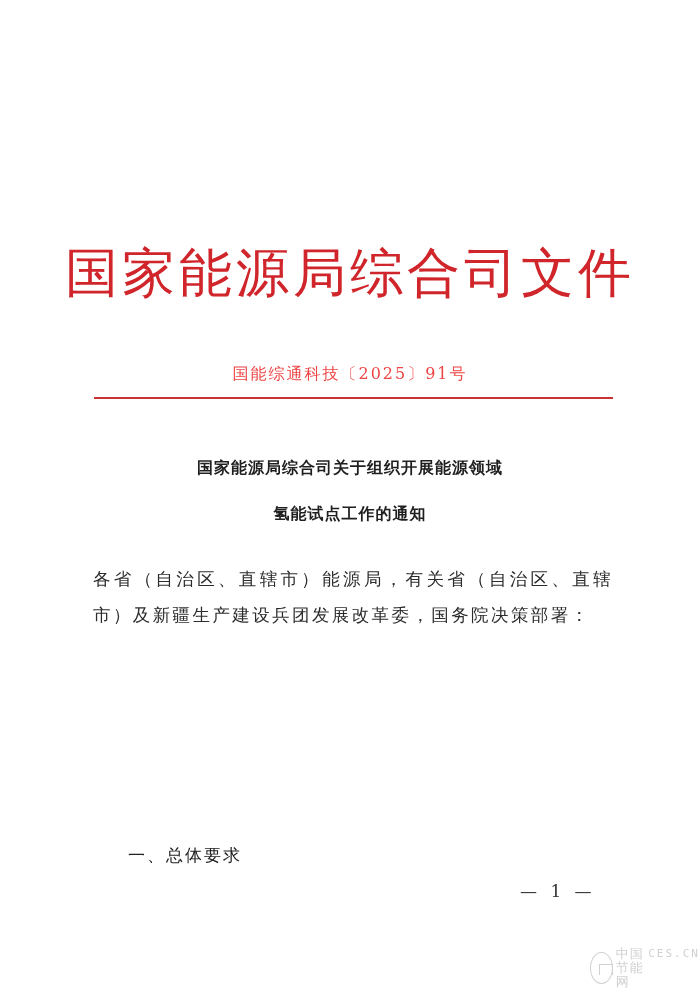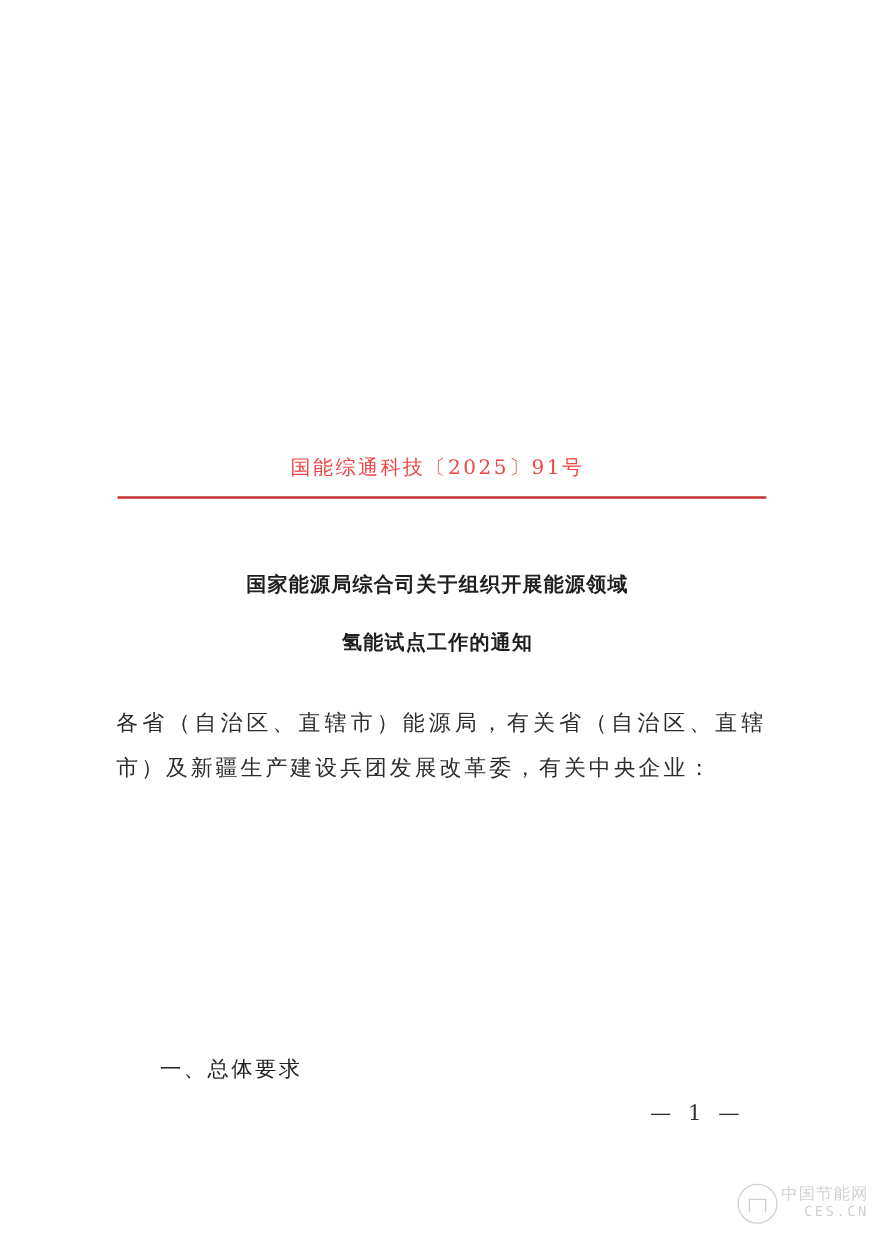--- a/index.html
+++ b/index.html
@@ -12,35 +12,36 @@
   .title.l1 { top: 458px; }
   .title.l2 { top: 504px; }
   .para { position: absolute; left: 93px; width: 520px; font-size: 17.5px; line-height: 35.5px; color: #2c2c2c; letter-spacing: 2.4px; text-align: justify; text-align-last: left; }
   .addressee { top: 562px; }
   .body1 { top: 633px; text-indent: 36px; }
   .section { position: absolute; left: 128px; top: 844px; font-family: "DejaVu Sans", sans-serif; font-weight: normal; font-size: 17px; color: #222; letter-spacing: 2px; }
   .pagenum { position: absolute; left: 520px; top: 881px; font-size: 17px; color: #333; letter-spacing: 4px; }
   .watermark { position: absolute; left: 590px; top: 947px; display: flex; align-items: center; opacity: 0.55; }
   .wm-logo { width: 30px; height: 30px; border: 1.5px solid #aaa; border-radius: 50%; position: relative; margin-right: 3px; }
   .wm-logo::after { content: ""; position: absolute; left: 8px; top: 11px; width: 12px; height: 10px; border: 1.5px solid #aaa; border-bottom: none; }
-  .wm-text { display: flex; flex-direction: column; line-height: 14px; text-align: right; }
+  .wm-text { display: flex; flex-direction: row; line-height: 14px; }
   .wm-cn { font-family: "DejaVu Sans", sans-serif; font-size: 13px; color: #aaa; letter-spacing: 1px; }
   .wm-en { font-family: "DejaVu Sans Mono", monospace; font-size: 11px; color: #aaa; letter-spacing: 2px; }
 </style>
 </head>
 <body>
 
 <div class="page">
+  <div class="masthead">国家能源局综合司文件</div>
   <div class="docnum">国能综通科技〔2025〕91号</div>
   <div class="redline"></div>
 
   <div class="title l1">国家能源局综合司关于组织开展能源领域</div>
   <div class="title l2">氢能试点工作的通知</div>
 
-  <div class="para addressee">各省（自治区、直辖市）能源局，有关省（自治区、直辖市）及新疆生产建设兵团发展改革委，有关中央企业：</div>
+  <div class="para addressee">各省（自治区、直辖市）能源局，有关省（自治区、直辖市）及新疆生产建设兵团发展改革委，国务院决策部署：</div>
 
   <div class="section">一、总体要求</div>
 
   <div class="pagenum">— 1 —</div>
 
   <div class="watermark">
     <div class="wm-logo"></div>
     <div class="wm-text">
       <span class="wm-cn">中国节能网</span>
       <span class="wm-en">CES.CN</span>

